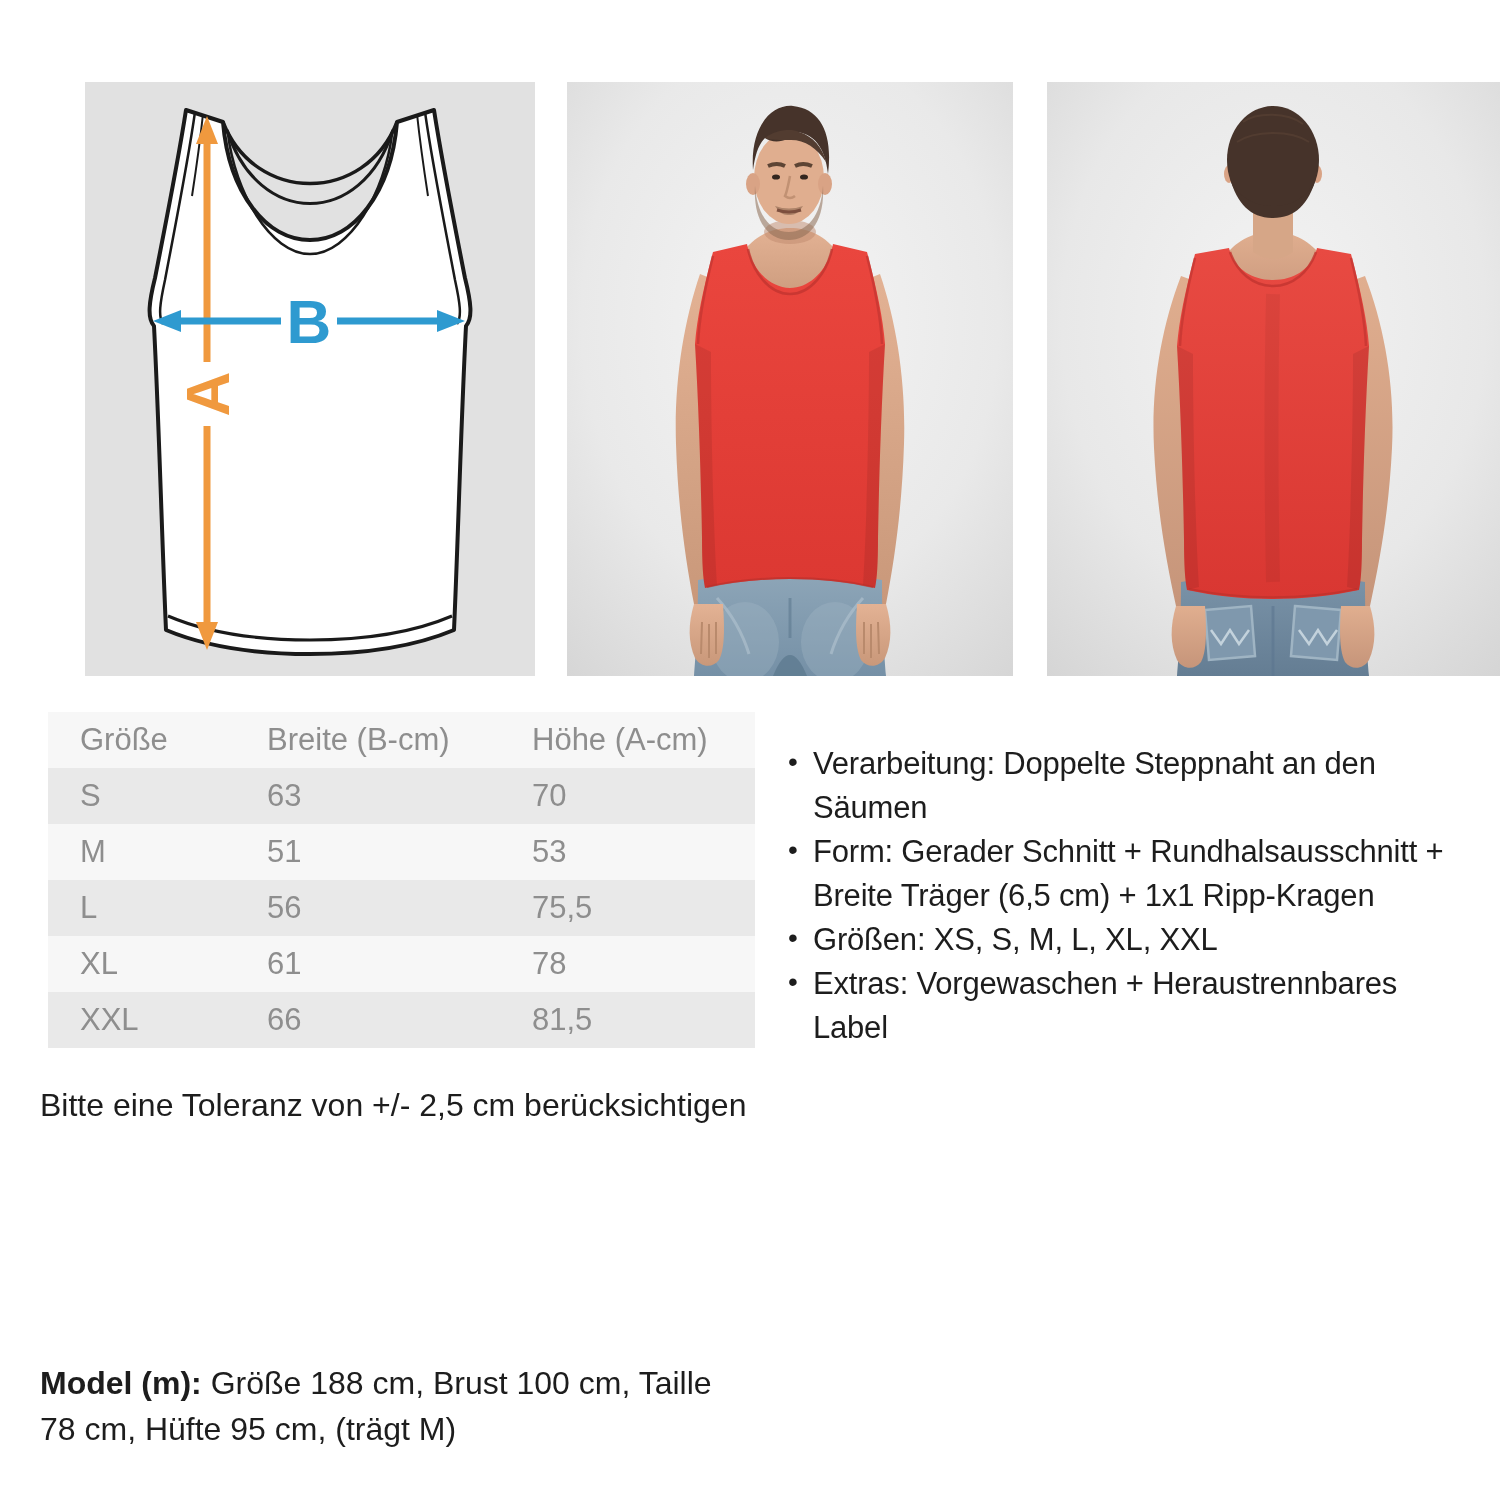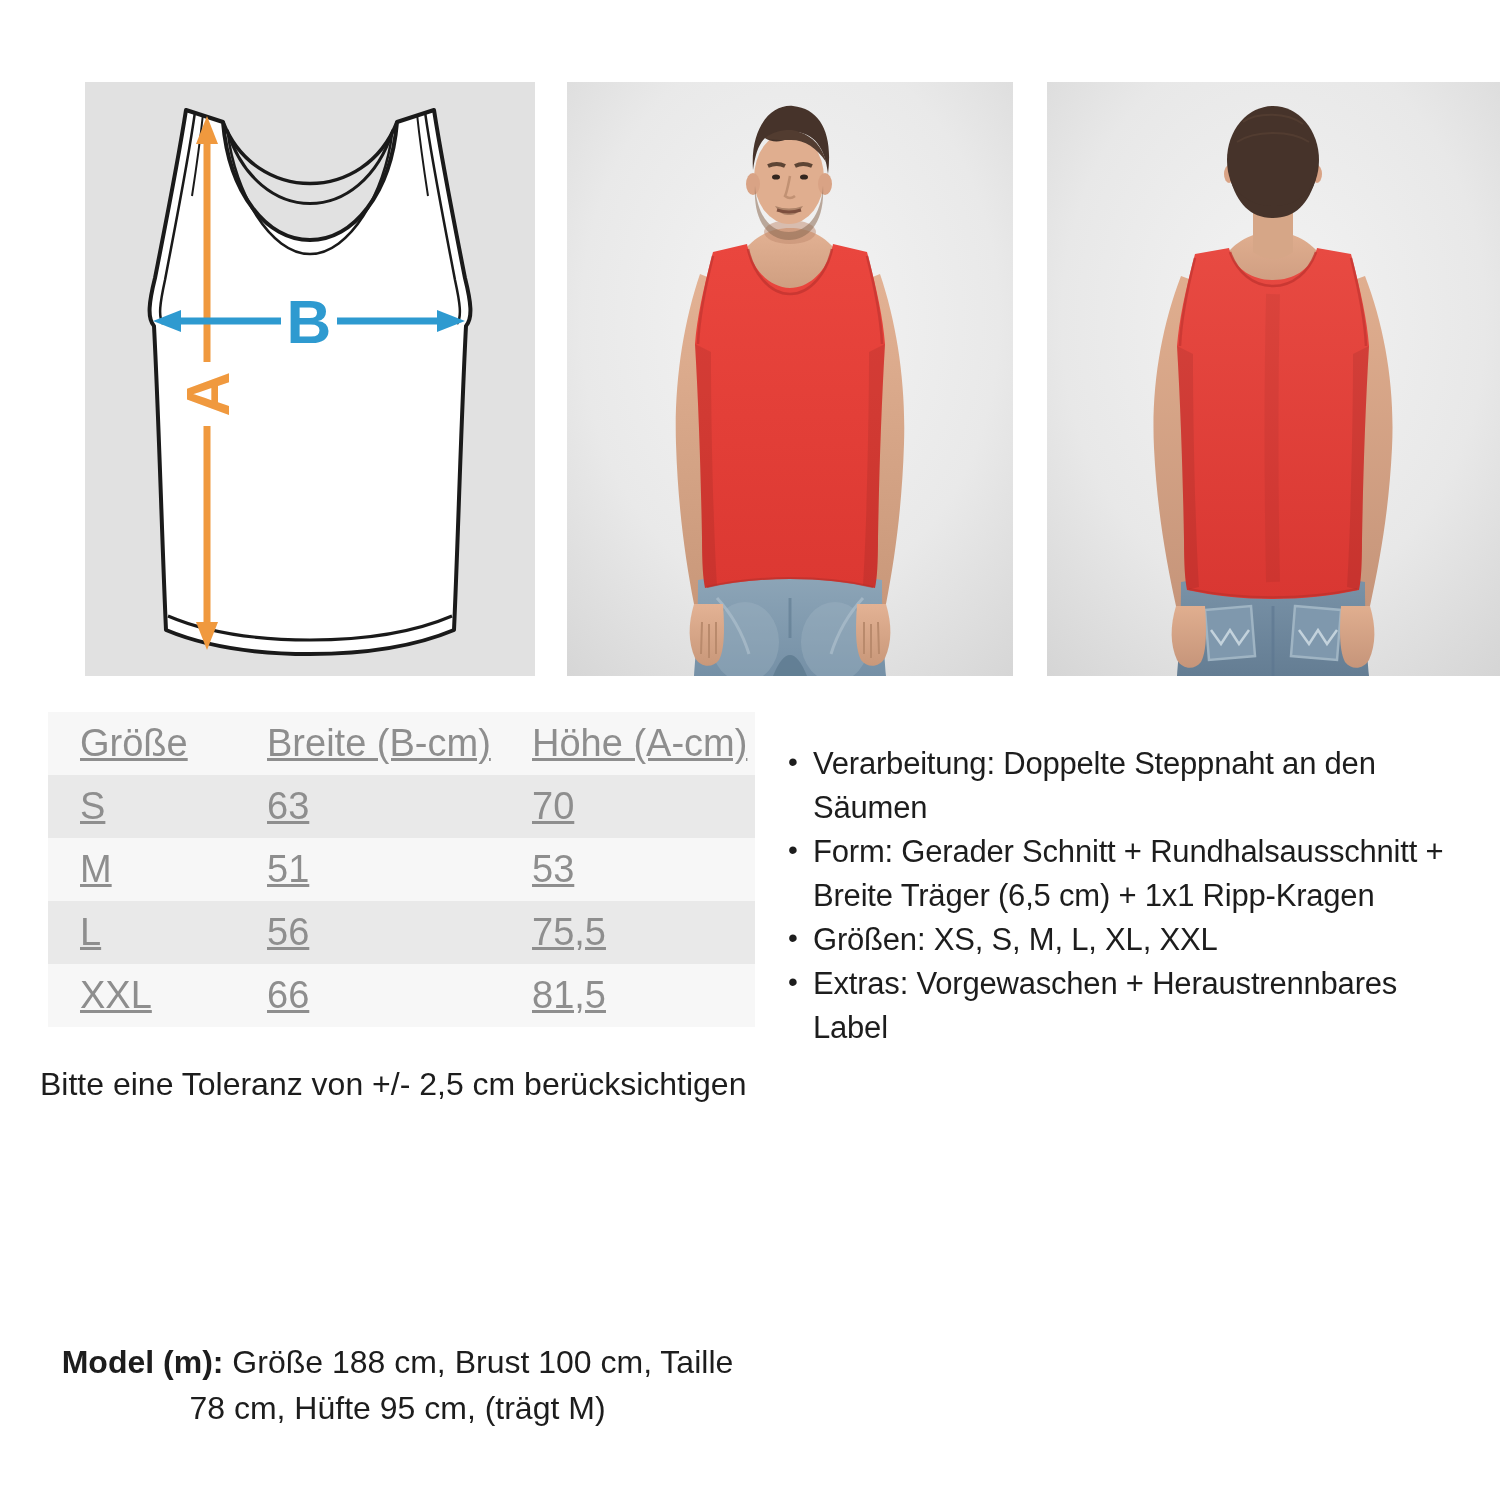--- a/index.html
+++ b/index.html
@@ -22,31 +22,31 @@
   }
   .panel{position:absolute;top:66px;height:594px;}
   #panel-diagram{left:45px;width:450px;background:#e1e1e1;}
   #panel-front{left:527px;width:446px;}
   #panel-back{left:1007px;width:453px;}
   .panel svg{display:block;width:100%;height:100%;}
   svg text.meas{font-family:"Liberation Sans", sans-serif;font-weight:700;}
 
   
   .left-col{position:absolute;left:40px;top:712px;width:715px;}
-  table.size-table{width:707px;margin-left:8px;border-collapse:collapse;font-size:38px;color:var(--text-gray);text-decoration:underline;}
+  table.size-table{width:707px;margin-left:8px;border-collapse:collapse;font-size:31px;color:var(--text-gray);}
   table.size-table th,table.size-table td{
     font-weight:400;text-align:left;padding:10px 0 10px 32px;white-space:nowrap;
   }
   table.size-table thead tr{background:var(--row-b);}
   table.size-table tbody tr:nth-child(odd){background:var(--row-a);}
   table.size-table tbody tr:nth-child(even){background:var(--row-b);}
   col.c1{width:187px;} col.c2{width:265px;} col.c3{width:255px;}
 
   .tolerance{margin:36px 0 12px 0;font-size:32px;line-height:42px;color:var(--text-dark);}
-  .model-info{margin:234px 0 0 0;font-size:32px;line-height:46px;color:var(--text-dark);text-align:center;}
+  .model-info{margin:234px 0 0 0;font-size:32px;line-height:46px;color:var(--text-dark);}
   .model-info strong{font-weight:700;}
 
   
   .right-col{position:absolute;left:783px;top:704px;width:679px;}
   .description{
     margin:0;font-size:31px;line-height:43.5px;letter-spacing:-0.2px;
     text-align:justify;color:var(--text-dark);
   }
   ul.features{margin:38px 0 0 0;padding:0;list-style:none;font-size:31px;line-height:44px;letter-spacing:-0.2px;}
   ul.features li{position:relative;padding-left:30px;}
@@ -237,20 +237,25 @@
         <td>M</td>
         <td>51</td>
         <td>53</td>
       </tr>
       <tr>
         <td>L</td>
         <td>56</td>
         <td>75,5</td>
       </tr>
       <tr>
+        <td>XL</td>
+        <td>61</td>
+        <td>78</td>
+      </tr>
+      <tr>
         <td>XXL</td>
         <td>66</td>
         <td>81,5</td>
       </tr>
     </tbody>
   </table>
 
   <p class="tolerance">Bitte eine Toleranz von +/- 2,5 cm berücksichtigen</p>
 
   <p class="model-info">

